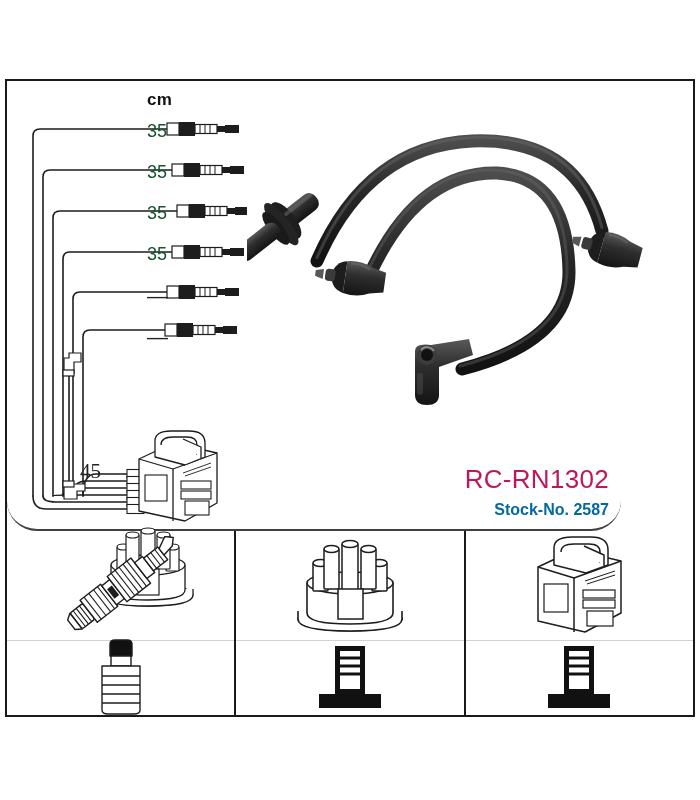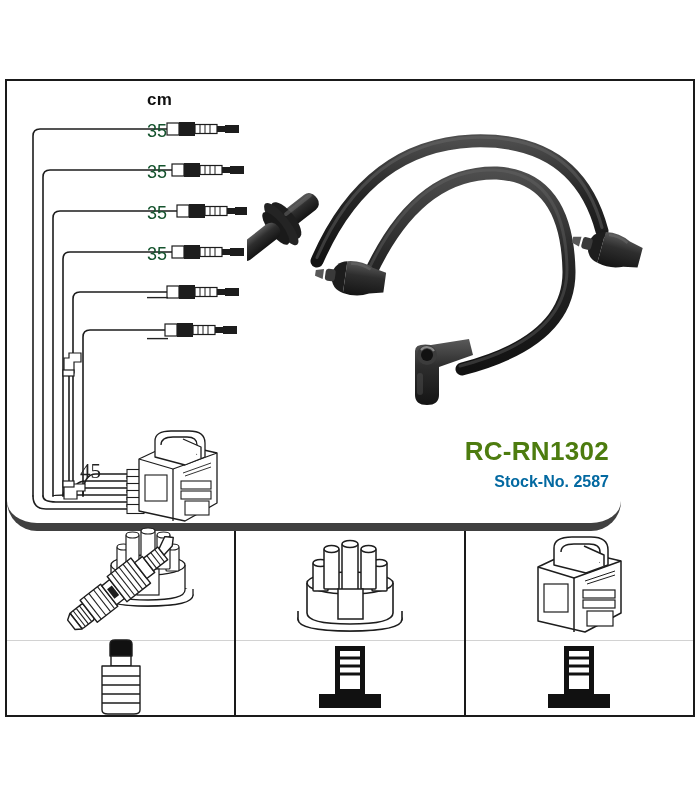--- a/index.html
+++ b/index.html
@@ -6,21 +6,21 @@
   body{width:700px;height:800px;position:relative;font-family:"Liberation Sans",sans-serif;overflow:hidden;}
 
   #frame{
     position:absolute; left:5px; top:79px; width:690px; height:638px;
     border:2px solid #1a1a1a; background:#fff; box-sizing:border-box;
   }
 
   
   #main-area{
     position:absolute; left:0; top:0; width:614px; height:450px;
-    box-sizing:border-box; border-bottom:8px solid #404040;border-radius:30px;
+    box-sizing:border-box; border-bottom:2px solid #404040;border-radius:30px;
   }
 
   
   .meas-col{position:absolute; left:140px; top:8px; width:60px;}
   .meas-head{
     font-size:17px; font-weight:bold; color:#111; letter-spacing:.2px;
     height:22px; line-height:22px;
   }
   .meas-val{
     font-size:18px; color:#14532d; height:41px; line-height:41px; font-weight:400;
@@ -38,21 +38,21 @@
   }
 
   
   #cable-photo{position:absolute; left:240px; top:20px; width:446px; height:320px;}
 
   
   #title-block{
     position:absolute; right:12px; top:355px; width:340px; text-align:right;
   }
   #part-number{
-    font-size:26px; font-weight:bold; color:#4d7c0f; letter-spacing:.3px; line-height:30px;
+    font-size:26px; font-weight:normal; color:#be185d; letter-spacing:.3px; line-height:30px;margin-top:28px;
   }
   #stock-number{
     font-size:16px; font-weight:bold; color:#0369a1; margin-top:6px; line-height:20px;
   }
 
   
   #bottom-panels{
     position:absolute; left:0; top:450px; width:686px; height:184px; display:flex;
   }
   .bpanel{flex:1 1 0; position:relative; box-sizing:border-box;}

